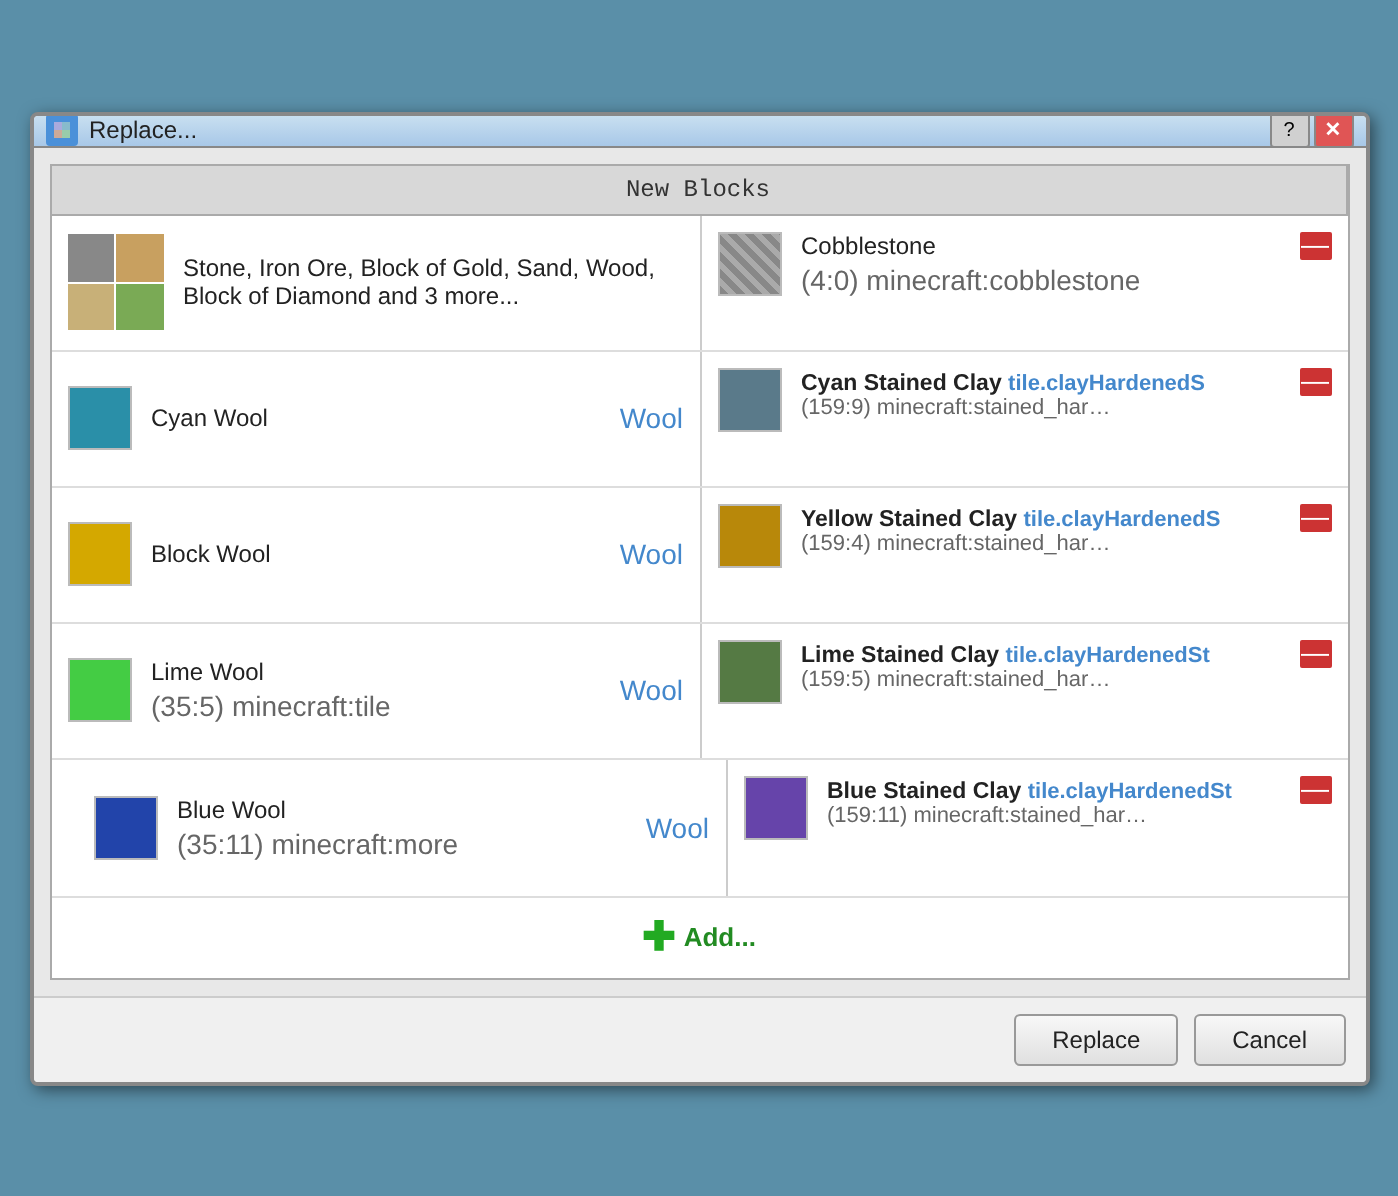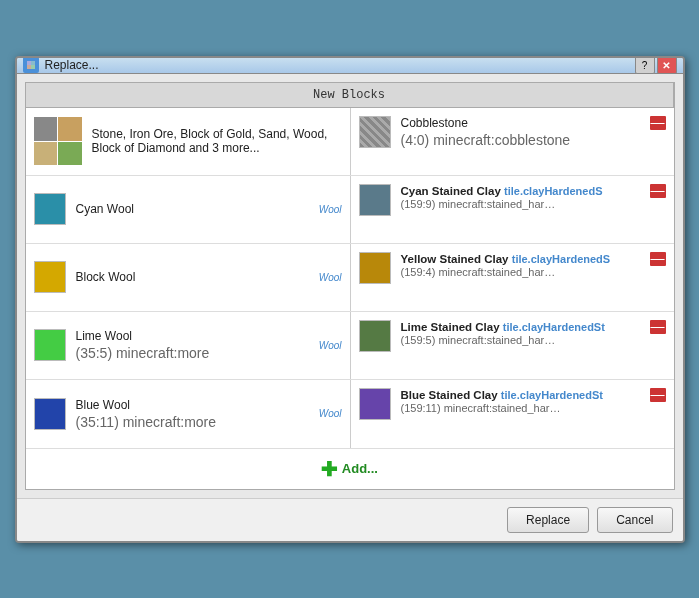--- a/index.html
+++ b/index.html
@@ -96,21 +96,21 @@
     .table-body {
       max-height: 430px;
       overflow-y: auto;
       overflow-x: hidden;
     }
     .table-row {
       display: flex;
       border-bottom: 1px solid #ddd;
       min-height: 68px;
     }
-    .table-row:last-child { border-bottom: none; }
+    .table-row:last-child { border-bottom: none; padding-left: 13px; }
     .cell-old {
       flex: 0 0 325px;
       border-right: 1px solid #ccc;
       padding: 8px;
       display: flex;
       align-items: center;
       background: white;
     }
     .cell-new {
       flex: 1;
@@ -131,24 +131,23 @@
       font-size: 12px;
       color: #222;
       font-weight: normal;
     }
     .block-id {
       font-size: 14px;
       color: #666;
       margin-top: 2px;
     }
     .tag-label {
-      font-size: 10px;
+      font-size: 14px;
       color: #4488cc;
       margin-left: 4px;
-      font-style: italic;
     }
     .remove-btn {
       width: 16px;
       height: 14px;
       background: #cc3333;
       color: white;
       font-size: 14px;
       line-height: 12px;
       text-align: center;
       cursor: pointer;
@@ -336,21 +335,21 @@
             </div>
             <div class="remove-btn">—</div>
           </div>
         </div>
 
         <div class="table-row">
           <div class="cell-old">
             <div class="block-icon-small swatch-lime"></div>
             <div class="block-info">
               <span class="block-name">Lime Wool</span>
-              <div class="block-id">(35:5) minecraft:more</div>
+              <div class="block-id">(35:5) minecraft:tile</div>
             </div>
             <span class="tag-label">Wool</span>
           </div>
           <div class="cell-new">
             <div class="block-icon-small swatch-lime-clay"></div>
             <div class="block-info">
               <span class="new-block-text">Lime Stained Clay <span class="new-block-tile" style="display:inline;font-size:11px;color:#4488cc;">tile.clayHardenedSt</span></span>
               <span class="new-block-id">(159:5) minecraft:stained_hardened_c</span>
             </div>
             <div class="remove-btn">—</div>

